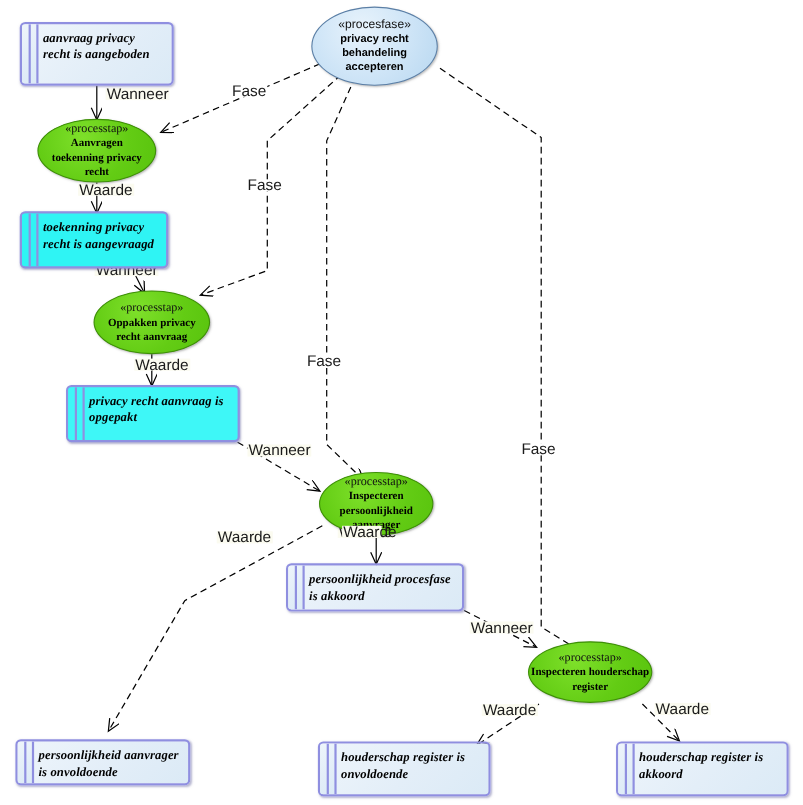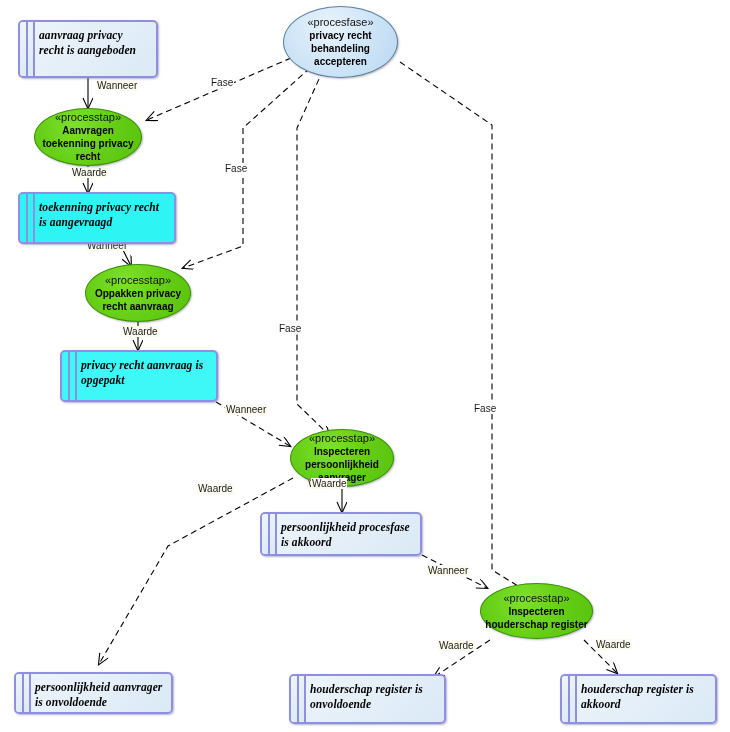--- a/index.html
+++ b/index.html
@@ -46,32 +46,33 @@
     display:flex;flex-direction:column;align-items:center;justify-content:center;
     text-align:center;
   }
   .ell .stereo{font-size:11px;color:#111;line-height:12px;margin-bottom:1px;}
   .ell .nm{font-size:10px;font-weight:bold;color:#000;line-height:13px;padding:0 6px;}
   .ell-green{
     background:radial-gradient(circle at 38% 30%,#7ee02a 0%,#63cc14 55%,#58c30d 100%);
     background-color:#62cb14;
     border:1px solid #3e8f08;
     box-shadow:1px 1px 2px rgba(90,90,90,.45);
+    font-family:Liberation Serif, serif;
   }
   .ell-blue{
     background:radial-gradient(circle at 40% 28%,#e8f3fc 0%,#cfe5f7 50%,#b7d7f0 100%);
     background-color:#cfe5f7;
     border:1px solid #5b7fa6;
     box-shadow:1px 1px 2px rgba(90,90,90,.4);
   }
 
   
   .elabel{
     position:absolute;
-    font-size:10px;color:#1a1a1a;
+    font-size:14px;color:#1a1a1a;
     background:#fbfbf0;
     padding:0 1px;
     white-space:nowrap;
     line-height:11px;
   }
   .elabel.plain{background:#ffffff;}
 </style>
 </head>
 <body>
 
@@ -134,21 +135,21 @@
   <div class="nodebox box-pale" style="left:18px;top:20px;width:140px;height:58px;padding-left:16px;">
     <div class="gutter"></div>
     <div class="txt">aanvraag privacy recht is aangeboden</div>
   </div>
 
   <div class="ell ell-green" style="left:34px;top:108px;width:108px;height:58px;">
     <div class="stereo">«processtap»</div>
     <div class="nm">Aanvragen toekenning privacy recht</div>
   </div>
 
-  <div class="nodebox box-cyan" style="left:18px;top:192px;width:158px;height:52px;">
+  <div class="nodebox box-cyan" style="left:18px;top:192px;width:135px;height:52px;">
     <div class="gutter"></div>
     <div class="txt">toekenning privacy recht is aangevraagd</div>
   </div>
 
   <div class="ell ell-green" style="left:85px;top:264px;width:106px;height:58px;">
     <div class="stereo">«processtap»</div>
     <div class="nm">Oppakken privacy recht aanvraag</div>
   </div>
 
   <div class="nodebox box-cyan2" style="left:60px;top:350px;width:158px;height:52px;">

